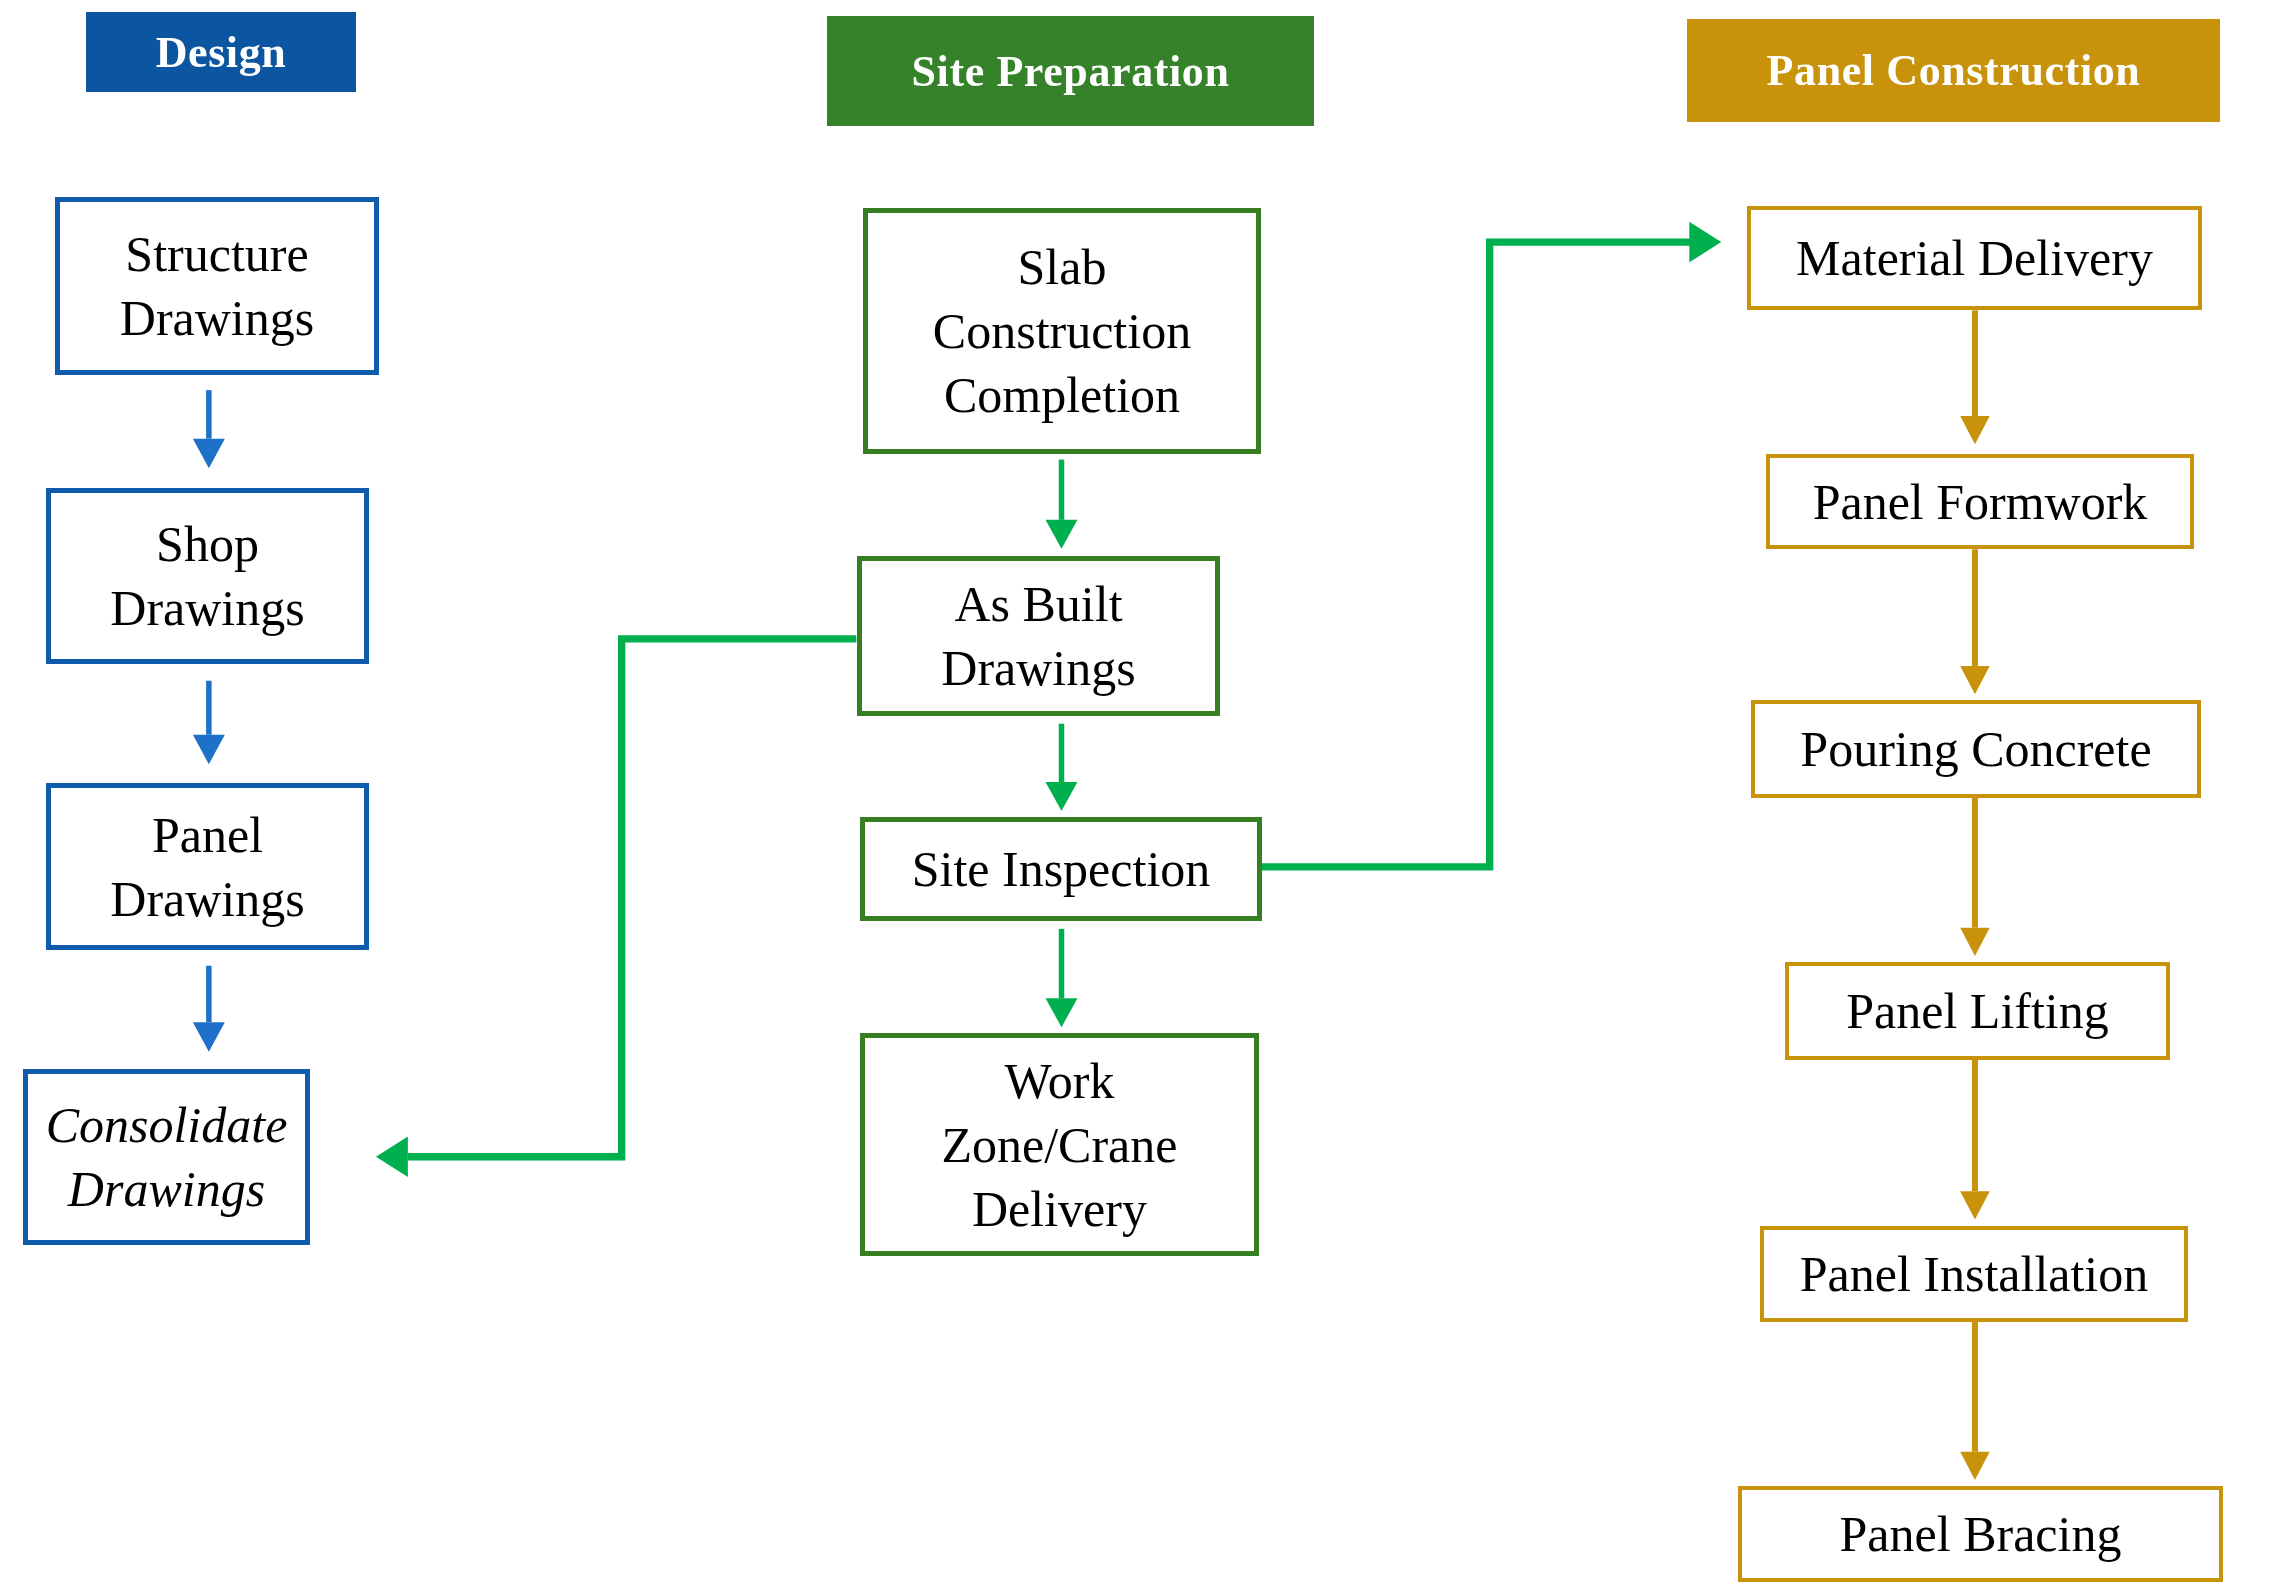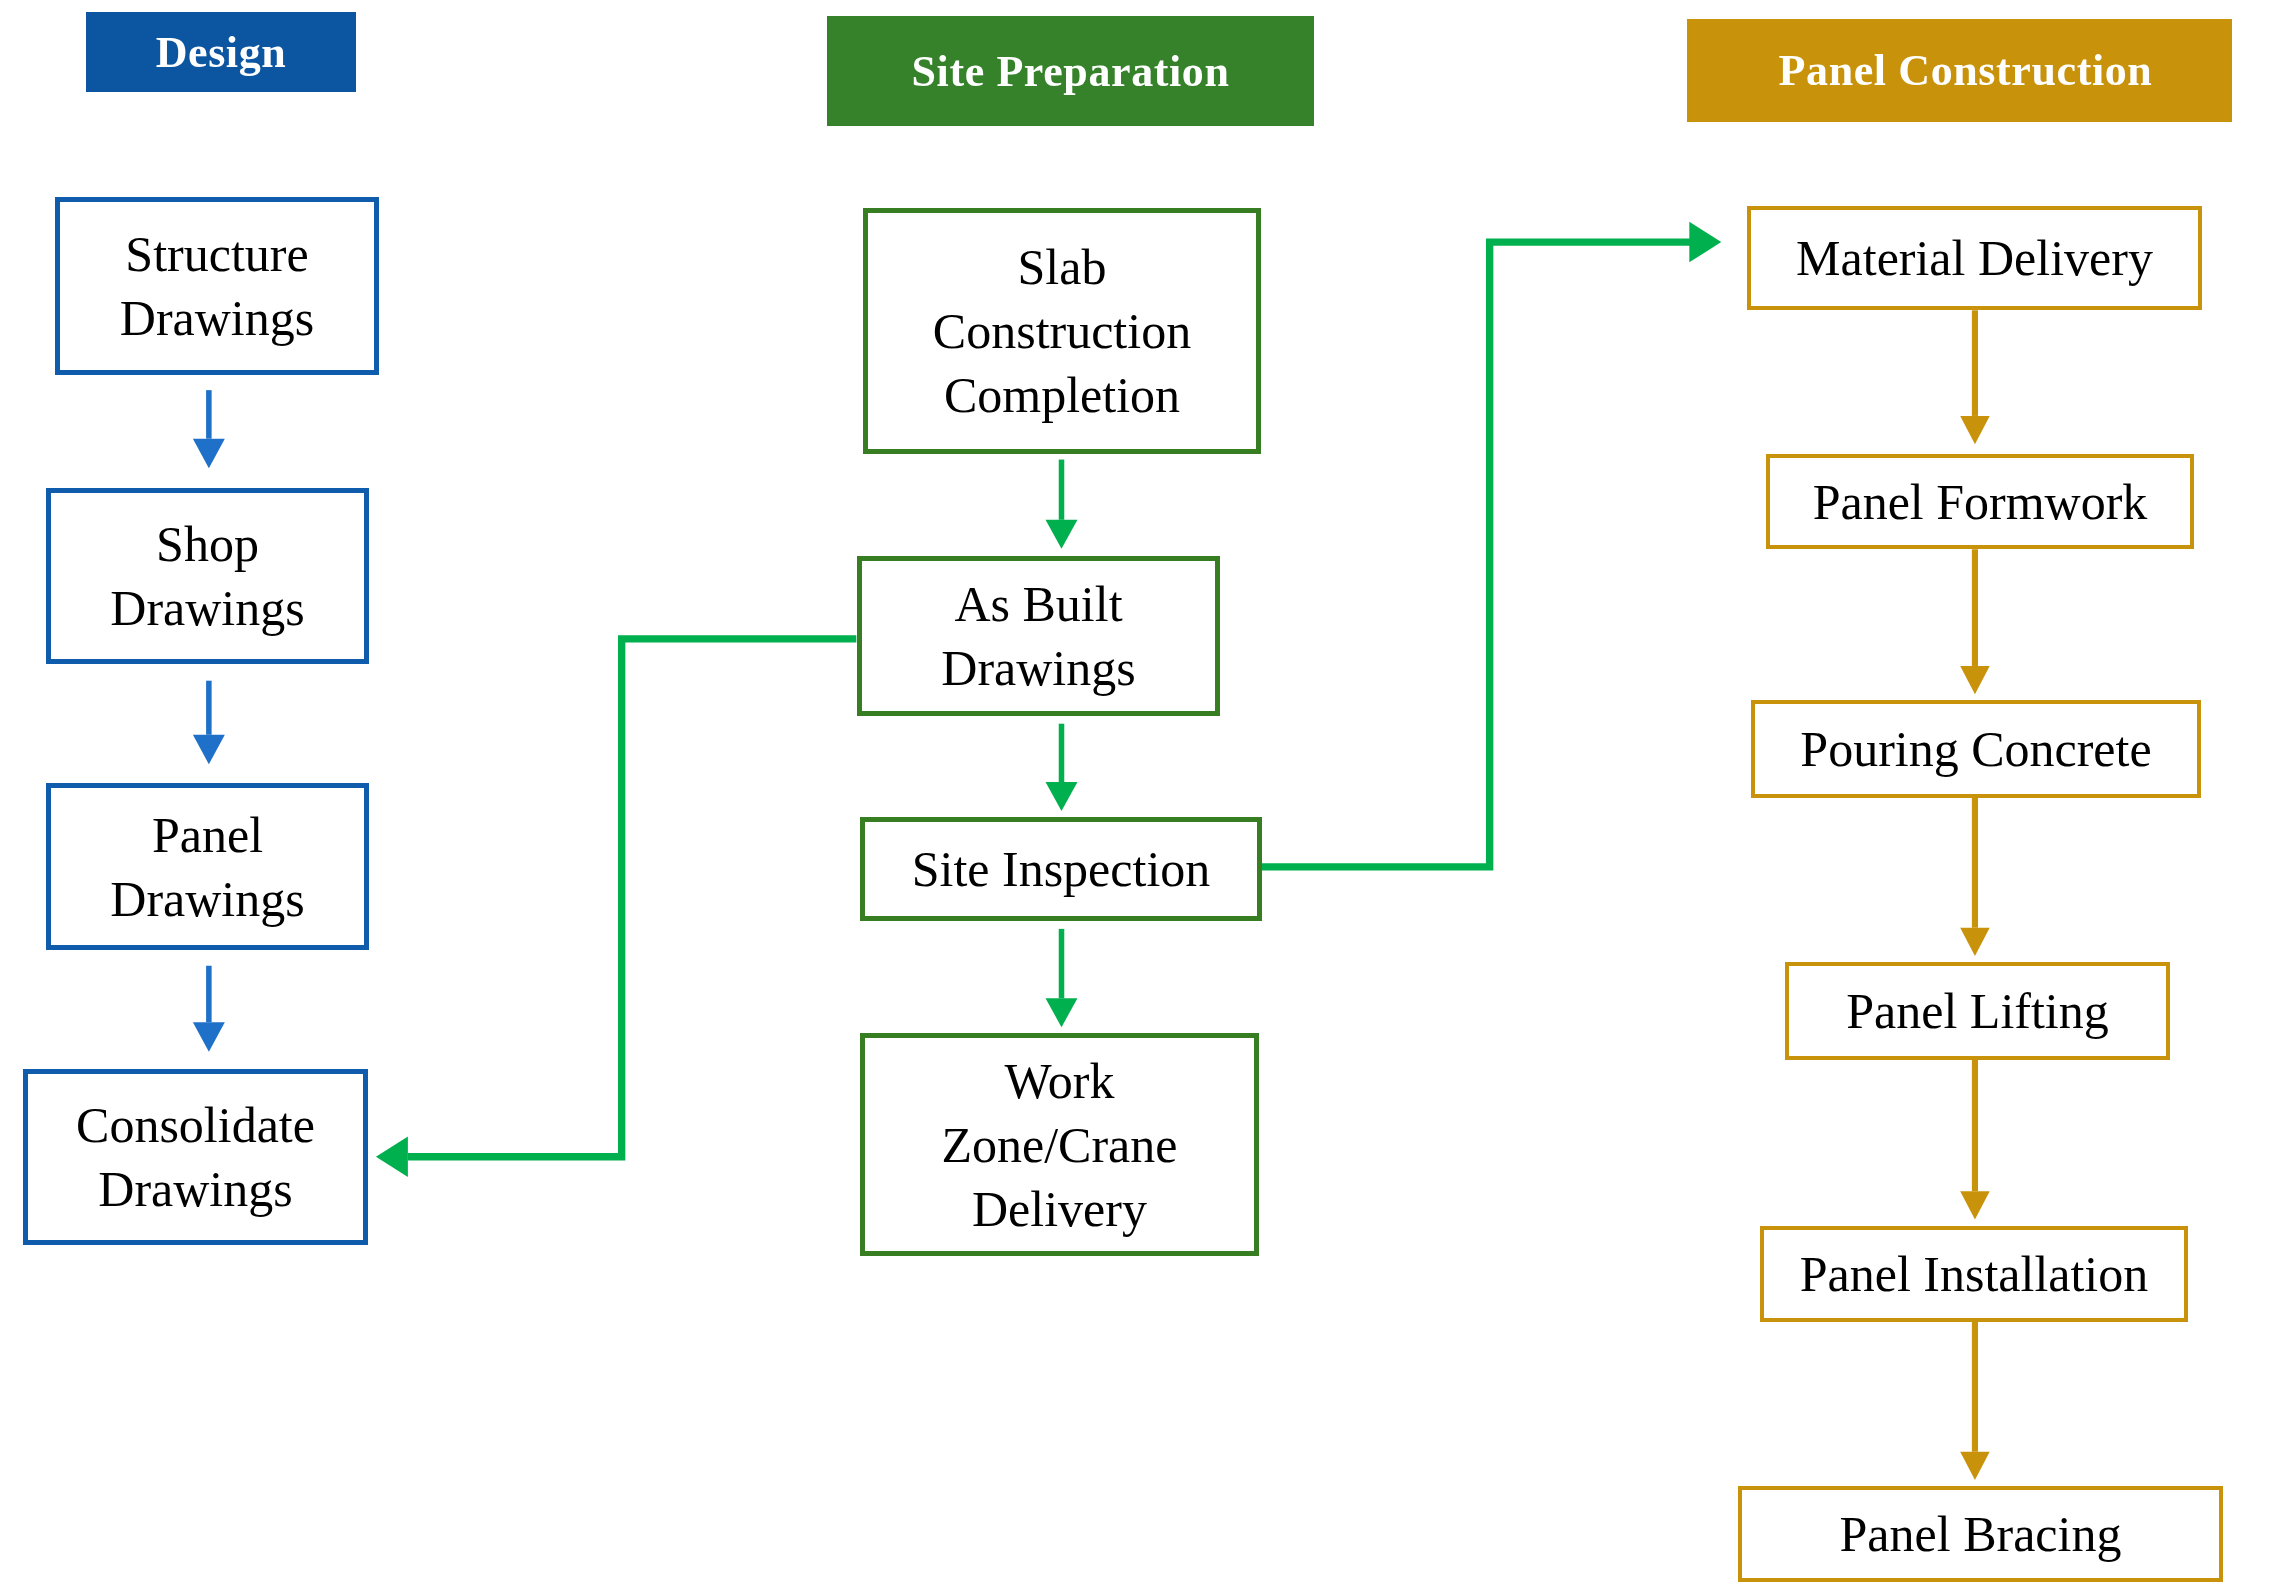--- a/index.html
+++ b/index.html
@@ -39,21 +39,21 @@
     align-items: center;
     justify-content: center;
     color: var(--header-text);
     font-weight: bold;
     font-size: 44px;
     letter-spacing: 0.6px;
     text-align: center;
   }
   .hdr--design { background: var(--design-header-bg); }
   .hdr--site { background: var(--site-header-bg); }
-  .hdr--panel { background: var(--panel-header-bg); padding-left: 12px; }
+  .hdr--panel { background: var(--panel-header-bg); }
   .node {
     position: absolute;
     z-index: 2;
     box-sizing: border-box;
     display: flex;
     align-items: center;
     justify-content: center;
     text-align: center;
     background: #FFFFFF;
     color: var(--node-text);
@@ -153,21 +153,21 @@
 Drawings</span>
   </div>
   <div class="node node--design" style="left:46px; top:488px; width:323px; height:176px;">
     <span>Shop
 Drawings</span>
   </div>
   <div class="node node--design" style="left:46px; top:783px; width:323px; height:167px;">
     <span>Panel
 Drawings</span>
   </div>
-  <div class="node node--design" style="left:23px; top:1069px; width:345px; height:176px;">
+  <div class="node node--design" style="left:23px; top:1069px; width:287px; height:176px;font-style:italic;">
     <span>Consolidate
 Drawings</span>
   </div>
 
   <div class="node node--site" style="left:863px; top:208px; width:398px; height:246px;">
     <span>Slab
 Construction
 Completion</span>
   </div>
   <div class="node node--site" style="left:857px; top:556px; width:363px; height:160px;">

